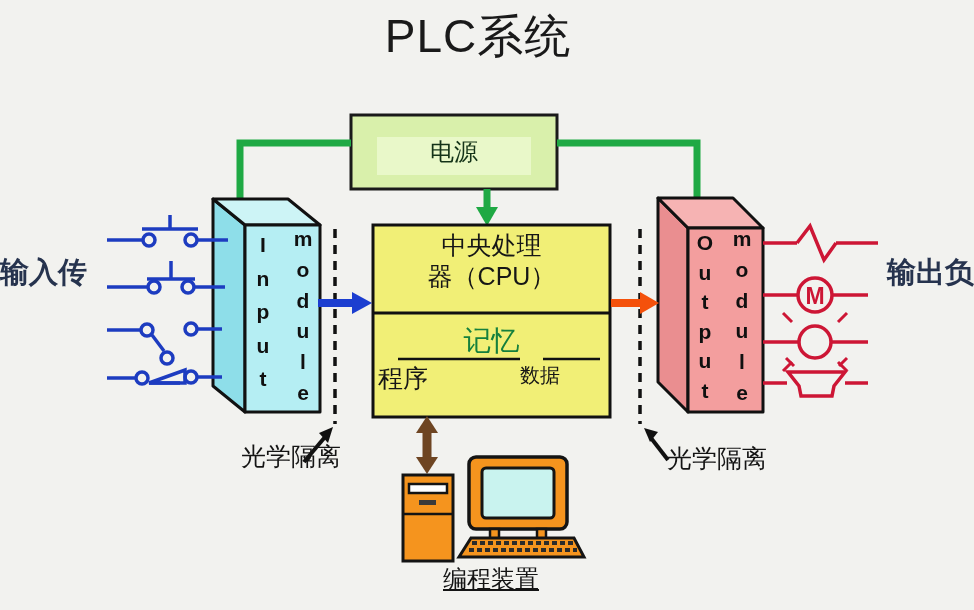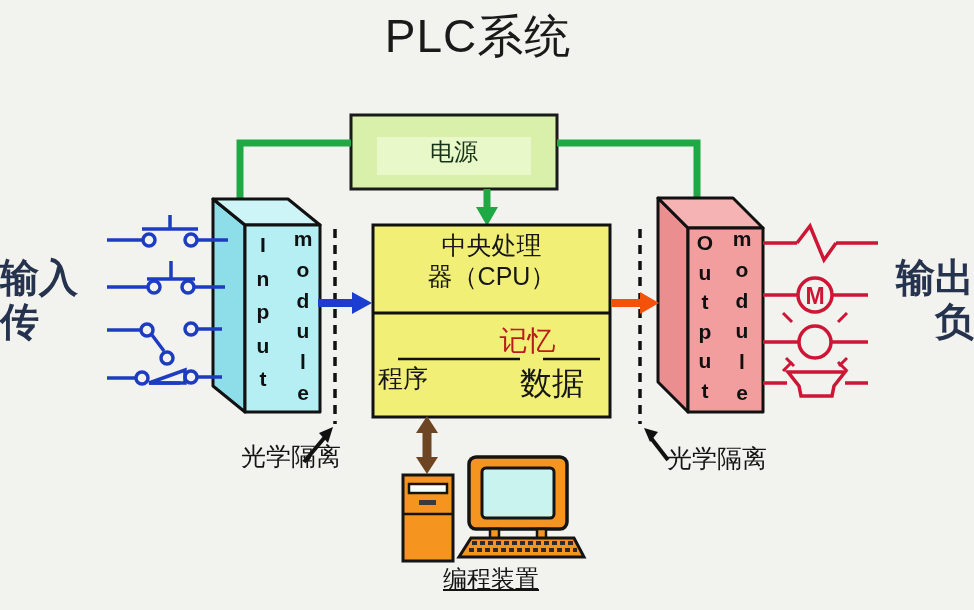--- a/index.html
+++ b/index.html
@@ -3,29 +3,29 @@
 <meta charset="utf-8">
 <style>
   html,body{margin:0;padding:0;}
   body{font-family:"Liberation Sans","DejaVu Sans",sans-serif;background:#e8e8e6;}
   .canvas{position:relative;width:974px;height:610px;background:#f2f2ef;overflow:hidden;}
   svg{position:absolute;left:0;top:0;}
   .txt{position:absolute;color:#1b1b1b;}
   .title{left:328px;top:6px;width:300px;text-align:center;font-size:46px;letter-spacing:1px;color:#1a1a1a;}
   .power-label{left:351px;top:115px;width:206px;height:74px;display:flex;align-items:center;justify-content:center;font-size:24px;color:#143318;}
   .cpu-label{left:373px;top:230px;width:237px;text-align:center;font-size:25px;line-height:1.25;color:#161616;}
-  .mem-title{left:373px;top:322px;width:237px;text-align:center;font-size:28px;color:#b91c1c;padding-left:36px;}
+  .mem-title{left:373px;top:322px;width:237px;text-align:center;font-size:28px;color:#15803d;}
   .mem-prog{left:378px;top:362px;font-size:25px;color:#161616;}
-  .mem-data{left:520px;top:362px;font-size:32px;color:#161616;}
+  .mem-data{left:520px;top:362px;font-size:20px;color:#161616;}
   .vword{position:absolute;display:flex;flex-direction:column;justify-content:space-between;align-items:center;font-weight:bold;font-size:21px;color:#101010;}
   .vw-in1{left:247px;top:233px;height:158px;width:32px;}
   .vw-in2{left:287px;top:227px;height:178px;width:32px;}
   .vw-out1{left:689px;top:231px;height:172px;width:32px;}
   .vw-out2{left:726px;top:227px;height:178px;width:32px;}
-  .side-label{font-weight:bold;font-size:39px;line-height:1.12;color:#26334e;}
+  .side-label{font-weight:bold;font-size:29px;line-height:1.12;color:#26334e;}
   .side-left{left:0px;top:256px;width:104px;text-align:left;}
   .side-right{left:874px;top:256px;width:100px;text-align:right;font-family:Liberation Serif, serif;}
   .iso{font-size:25px;color:#141414;margin-left:15px;}
   .iso-left{left:226px;top:440px;}
   .iso-right{left:652px;top:442px;}
   .prog-dev{left:426px;top:563px;width:130px;text-align:center;font-size:24px;color:#141414;text-decoration:underline;}
 </style>
 </head>
 <body>
 

